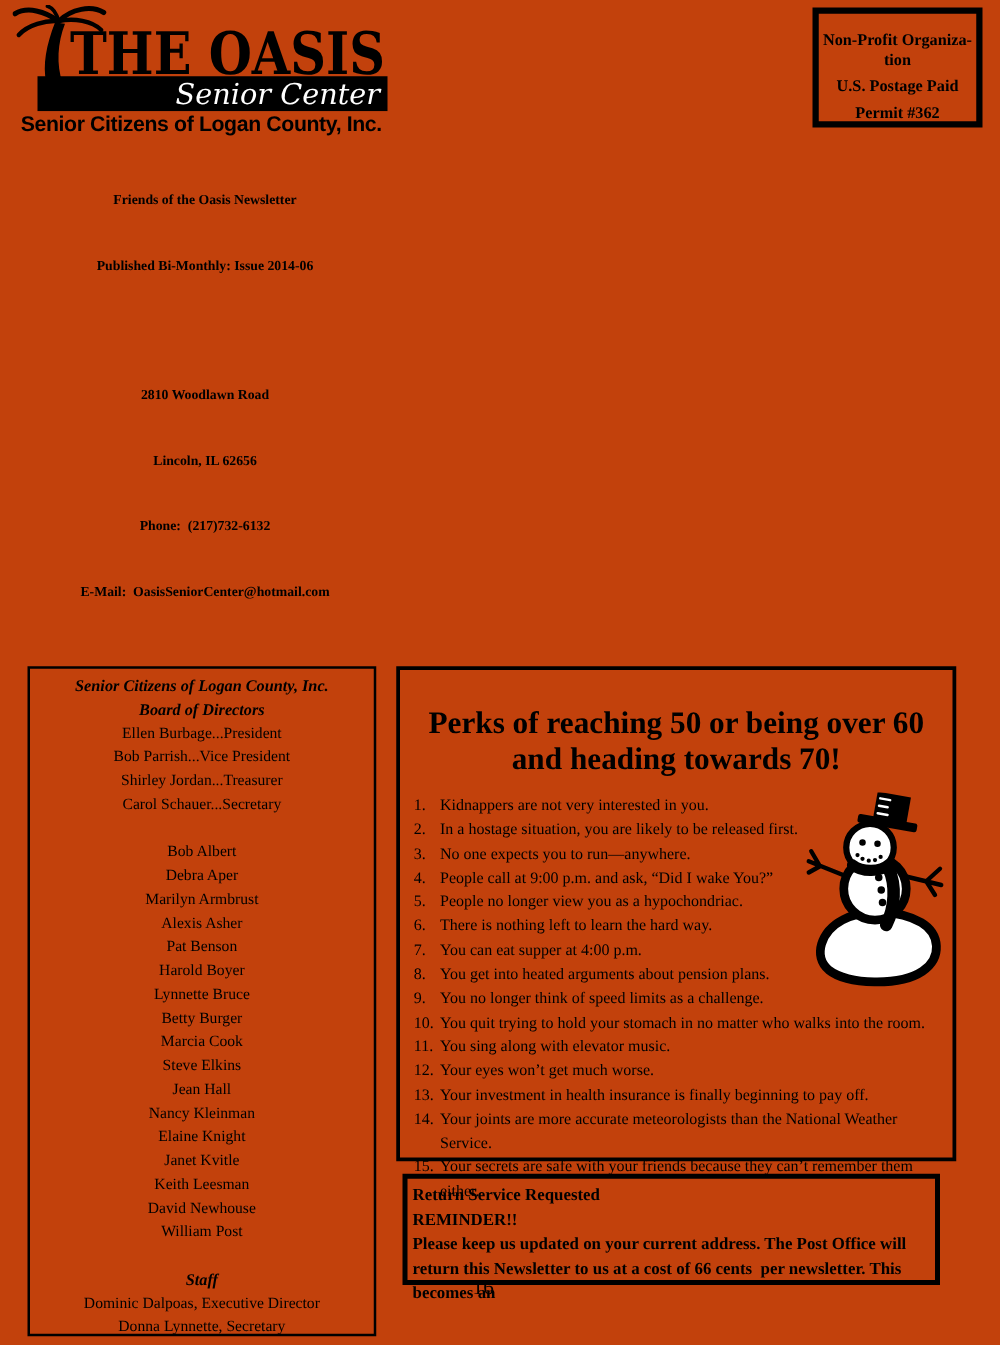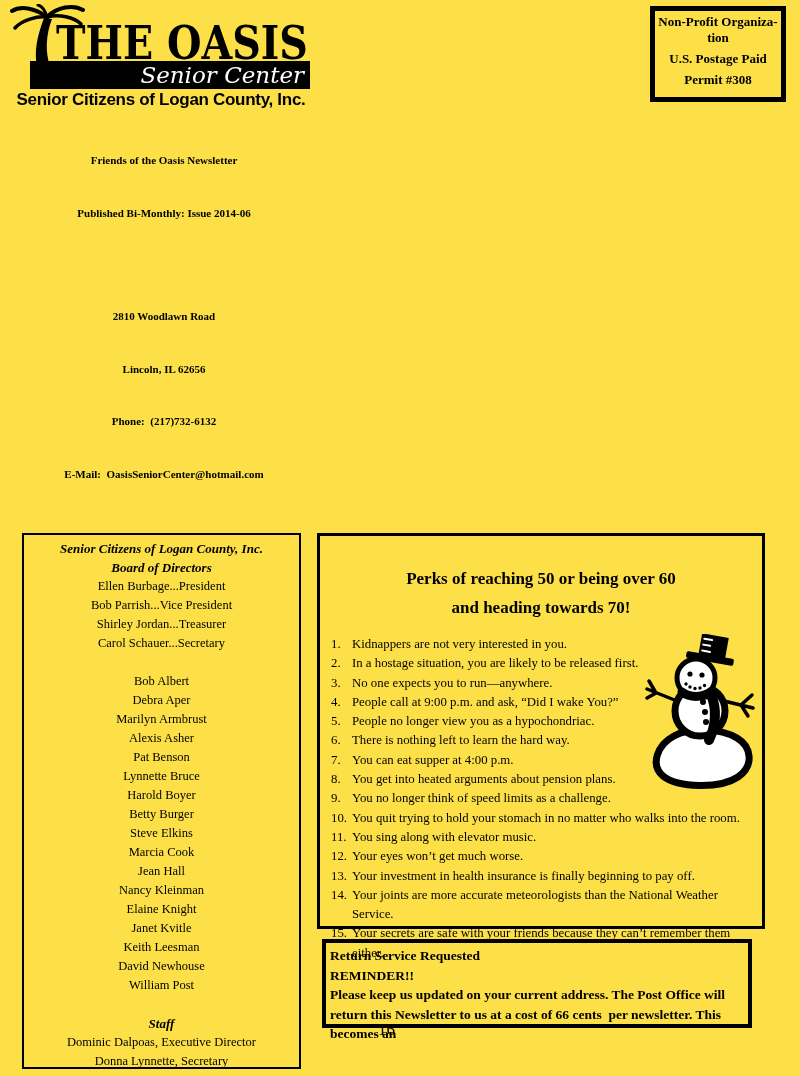--- a/index.html
+++ b/index.html
@@ -1,31 +1,31 @@
 <!DOCTYPE html>
 <html><head>
 <meta charset="utf-8">
 <style>
   html,body{margin:0;padding:0;background:#fff;}
   .page{
-    position:relative;width:800px;height:1076px;background:#fde047;
+    position:relative;width:800px;height:1076px;background:#c2410c;
     font-family:"Liberation Serif",serif;color:#000;overflow:hidden;
   }
   
   .logo{position:absolute;left:10px;top:4px;width:302px;}
   .logo svg{display:block;}
   .logo-caption{
     font-family:"Liberation Sans",sans-serif;font-weight:bold;font-size:17px;
     letter-spacing:-0.3px;text-align:center;margin-top:1px;white-space:nowrap;
   }
   
   .postage-box{
     position:absolute;left:650px;top:6px;width:136px;height:96px;
     border:5px solid #000;box-sizing:border-box;text-align:center;
-    font-weight:bold;font-size:13px;line-height:16px;padding-top:3px;
+    font-weight:bold;font-size:13px;line-height:16px;padding-top:13px;
   }
   .postage-box .grp{margin-top:5px;}
   
   .mailing{
     position:absolute;left:8px;top:117px;width:312px;text-align:center;
     font-weight:bold;font-size:11px;line-height:17.5px;white-space:pre-wrap;
   }
   .mailing .gap{height:16px;}
   
   .board-box{
@@ -35,21 +35,21 @@
   }
   .board-box .bt{font-weight:bold;font-style:italic;font-size:13px;line-height:19px;}
   .board-box .bl{line-height:19px;}
   .board-box .sp{height:19px;}
   
   .perks-box{
     position:absolute;left:317px;top:533px;width:448px;height:396px;
     border:3px solid #000;box-sizing:border-box;
   }
   .perks-title{
-    margin-top:28px;text-align:center;font-weight:bold;font-size:17px;line-height:29px;
+    margin-top:28px;text-align:center;font-weight:bold;font-size:25px;line-height:29px;
   }
   .perks-list{margin-top:13px;padding-left:11px;padding-right:6px;font-size:12.8px;}
   .perk{display:flex;line-height:19.3px;}
   .perk .pn{width:21px;flex:none;}
   .perk .pt{flex:1;}
   .snowman{position:absolute;right:4px;top:98px;width:118px;height:160px;}
   
   .reminder-box{
     position:absolute;left:322px;top:939px;width:430px;height:89px;
     border:4px solid #000;box-sizing:border-box;padding:3px 4px;
@@ -84,21 +84,21 @@
 
       <text x="294" y="79" text-anchor="end" font-family="'DejaVu Serif',serif" font-style="italic" font-size="23" fill="#ffffff">Senior Center</text>
     </svg>
     <div class="logo-caption">Senior Citizens of Logan County, Inc.</div>
   </div>
 
   <div class="postage-box">
     <div>Non-Profit Organiza-</div>
     <div>tion</div>
     <div class="grp">U.S. Postage Paid</div>
-    <div class="grp">Permit #308</div>
+    <div class="grp">Permit #362</div>
   </div>
 
   <div class="mailing">
     <div>Friends of the Oasis Newsletter</div>
     <div>Published Bi-Monthly: Issue 2014-06</div>
     <div class="gap"></div>
     <div>2810 Woodlawn Road</div>
     <div>Lincoln, IL 62656</div>
     <div>Phone:  (217)732-6132</div>
     <div>E-Mail:  OasisSeniorCenter@hotmail.com</div>
@@ -110,25 +110,25 @@
     <div class="bl">Ellen Burbage...President</div>
     <div class="bl">Bob Parrish...Vice President</div>
     <div class="bl">Shirley Jordan...Treasurer</div>
     <div class="bl">Carol Schauer...Secretary</div>
     <div class="sp"></div>
     <div class="bl">Bob Albert</div>
     <div class="bl">Debra Aper</div>
     <div class="bl">Marilyn Armbrust</div>
     <div class="bl">Alexis Asher</div>
     <div class="bl">Pat Benson</div>
+    <div class="bl">Harold Boyer</div>
     <div class="bl">Lynnette Bruce</div>
-    <div class="bl">Harold Boyer</div>
     <div class="bl">Betty Burger</div>
+    <div class="bl">Marcia Cook</div>
     <div class="bl">Steve Elkins</div>
-    <div class="bl">Marcia Cook</div>
     <div class="bl">Jean Hall</div>
     <div class="bl">Nancy Kleinman</div>
     <div class="bl">Elaine Knight</div>
     <div class="bl">Janet Kvitle</div>
     <div class="bl">Keith Leesman</div>
     <div class="bl">David Newhouse</div>
     <div class="bl">William Post</div>
     <div class="sp"></div>
     <div class="bt">Staff</div>
     <div class="bl">Dominic Dalpoas, Executive Director</div>

